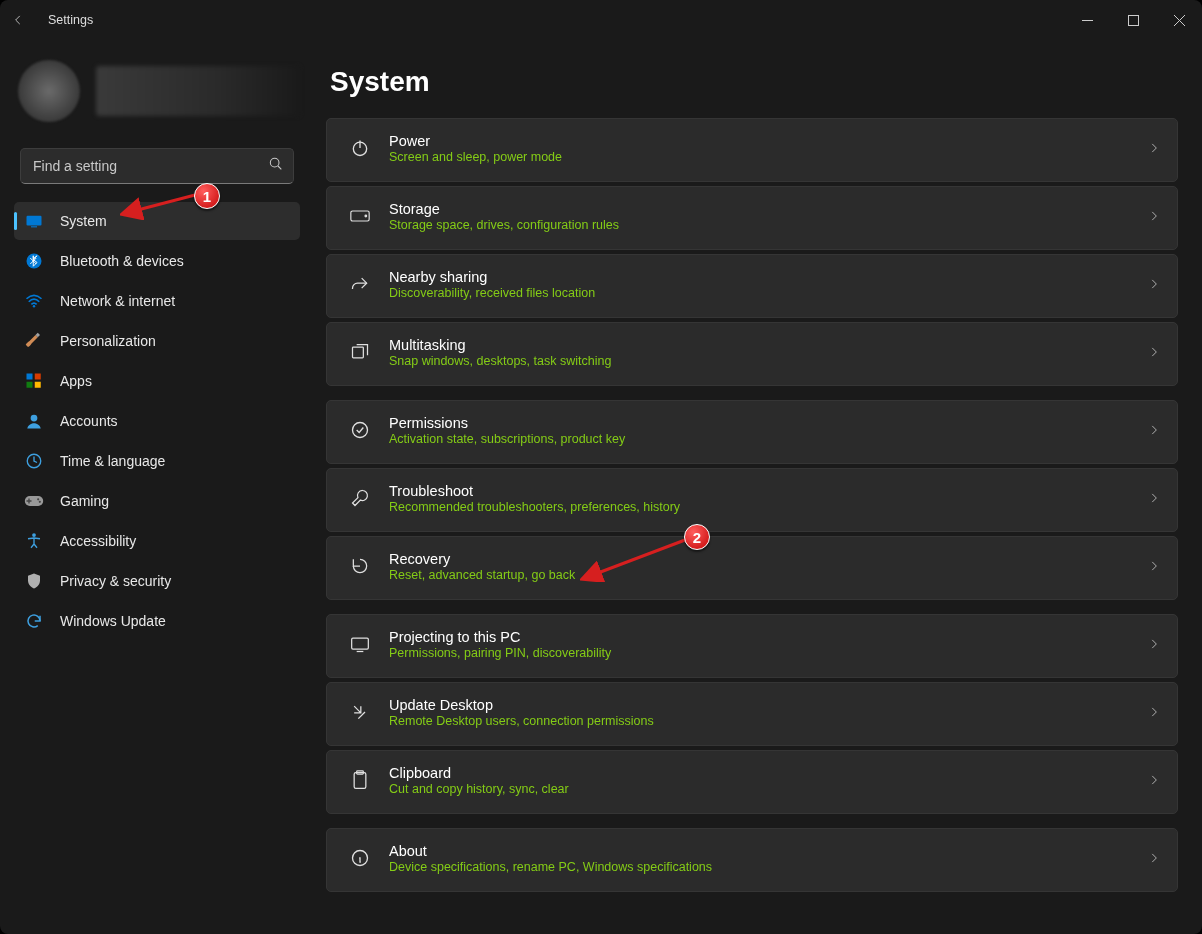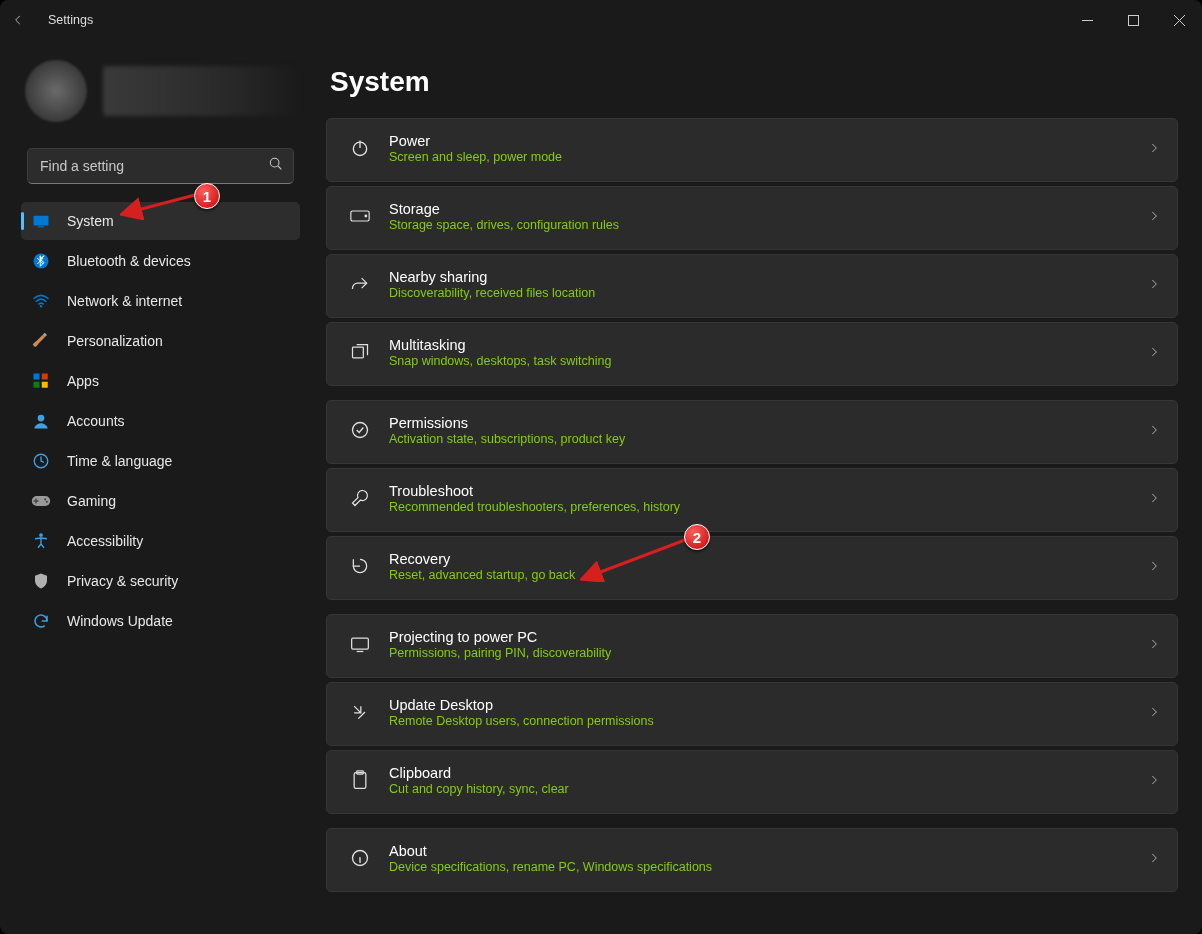--- a/index.html
+++ b/index.html
@@ -32,21 +32,21 @@
   .win-controls { margin-left:auto; display:flex; }
   .win-btn {
     width: 46px; height: 40px;
     display:flex;align-items:center;justify-content:center;
     color:#ccc; cursor:pointer;
   }
 
   .body { flex:1; display:flex; overflow:hidden; }
   .sidebar {
     width: 310px;
-    padding: 0 10px 10px 21px;
+    padding: 0 10px 10px 14px;
     display:flex; flex-direction:column;
   }
   .user-block {
     height: 90px;
     margin: 6px 0 8px 0;
     display:flex; align-items:center;
     padding-left: 4px;
   }
   .avatar-blur {
     width: 62px; height: 62px; border-radius:50%;
@@ -458,21 +458,21 @@
         <div class="card-gap"></div>
 
         <div class="card">
           <span class="card-icon">
             <svg width="20" height="18" viewBox="0 0 24 20" fill="none" stroke="currentColor" stroke-width="1.5">
                 <rect x="2" y="3" width="20" height="13" rx="1.5"></rect>
                 <path d="M8 19h8"></path>
               </svg>
           </span>
           <div class="card-body">
-            <span class="card-title">Projecting to power PC</span>
+            <span class="card-title">Projecting to this PC</span>
             <span class="card-sub">Permissions, pairing PIN, discoverability</span>
           </div>
           <span class="chev">
               <svg width="14" height="14" viewBox="0 0 24 24" fill="none" stroke="currentColor" stroke-width="1.5">
                 <path d="M9 5l7 7-7 7"></path>
               </svg>
             </span>
         </div>
 
         <div class="card">

